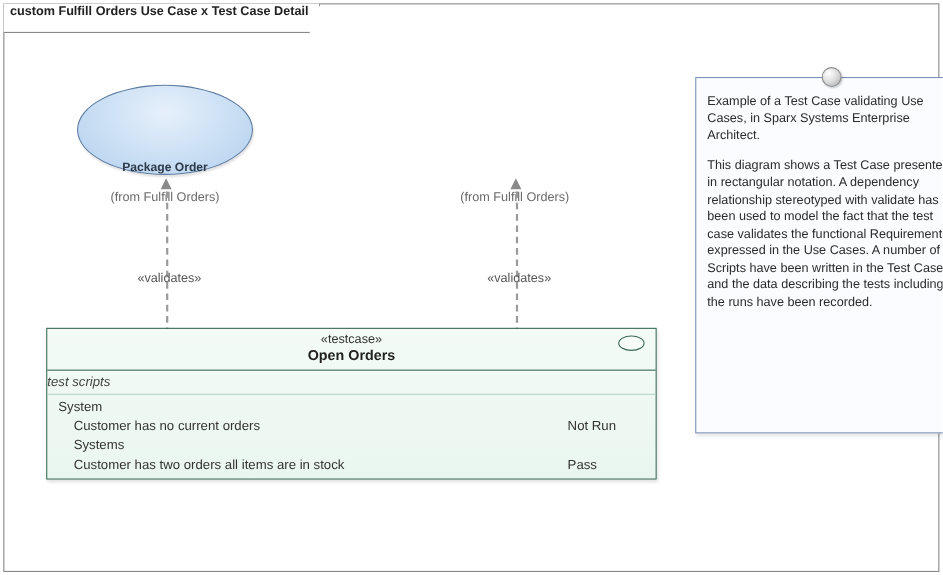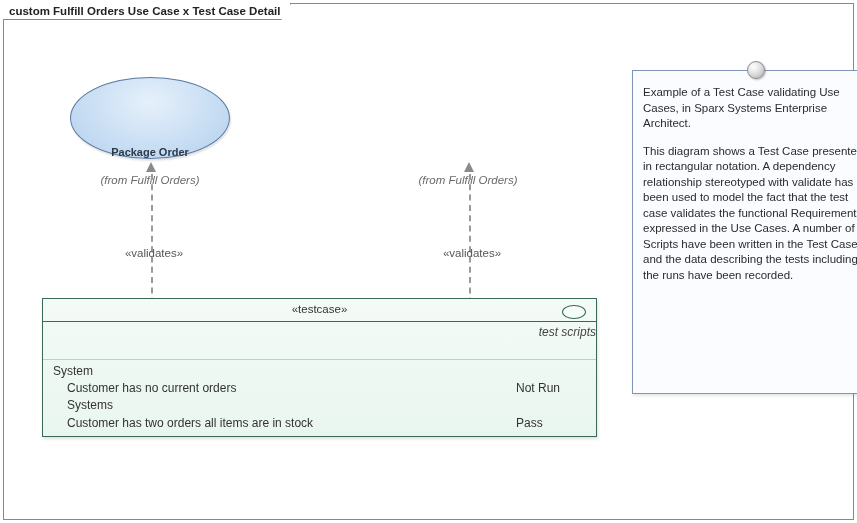--- a/index.html
+++ b/index.html
@@ -18,21 +18,21 @@
     border: 1px solid #888;
     background: #fff;
   }
   .frame-title-tab {
     position: absolute;
     left: -1px; top: -1px;
     border: 1px solid #888;
     border-top: none;
     border-left: none;
     background: #fff;
-    padding: 2px 10px 2px 6px;
+    padding: 2px 10px 12px 6px;
     font-size: 11.5px;
     font-weight: bold;
     color: #222;
     clip-path: polygon(0 0, 100% 0, calc(100% - 10px) 100%, 0 100%);
   }
 
   .canvas {
     position: absolute;
     left: 0; top: 0; right: 0; bottom: 0;
   }
@@ -51,21 +51,20 @@
     color: #2c3a4a;
     box-shadow: 1px 2px 2px rgba(0,0,0,0.12);
     text-align: center;
   }
   .pkg-order { left: 66px; top: 73px; width: 160px; height: 82px; }
   .list-orders { left: 384px; top: 73px; width: 160px; height: 82px; }
 
   .from-label {
     position: absolute;
     font-size: 11.5px;
-    font-style: italic;
     color: #6a6a6a;
     text-align: center;
     width: 160px;
   }
   .from1 { left: 66px; top: 170px; }
   .from2 { left: 384px; top: 170px; }
 
   .validates-label {
     position: absolute;
     font-size: 11.5px;
@@ -120,25 +119,25 @@
   }
   .tc-ellipse-icon {
     position: absolute;
     right: 10px; top: 6px;
     width: 24px; height: 14px;
     border: 1.5px solid #3a6a55;
     border-radius: 50%;
     background: #f6fcf8;
   }
   .tc-section-title {
-    text-align: right;
+    text-align: left;
     font-style: italic;
     font-size: 12px;
     color: #444;
-    padding: 3px 0 20px;
+    padding: 3px 0 4px;
     border-bottom: 1px solid #b9d4c6;
   }
   .tc-body {
     padding: 4px 10px 4px;
     font-size: 12px;
     color: #333;
   }
   .tc-system {
     font-size: 12px;
     color: #333;
@@ -197,20 +196,21 @@
     <div class="dash-line line1"></div>
     <div class="validates-label val1">«validates»</div>
 
     <div class="arrowhead ah2"></div>
     <div class="dash-line line2"></div>
     <div class="validates-label val2">«validates»</div>
 
     <div class="testcase">
       <div class="tc-header">
         <div class="tc-stereo">«testcase»</div>
+        <div class="tc-name">Open Orders</div>
         <div class="tc-ellipse-icon"></div>
       </div>
       <div class="tc-section-title">test scripts</div>
       <div class="tc-body">
         <div class="tc-system">System</div>
         <div class="tc-row">
           <span class="desc">Customer has no current orders</span>
           <span class="status">Not Run</span>
         </div>
         <div class="tc-row">

